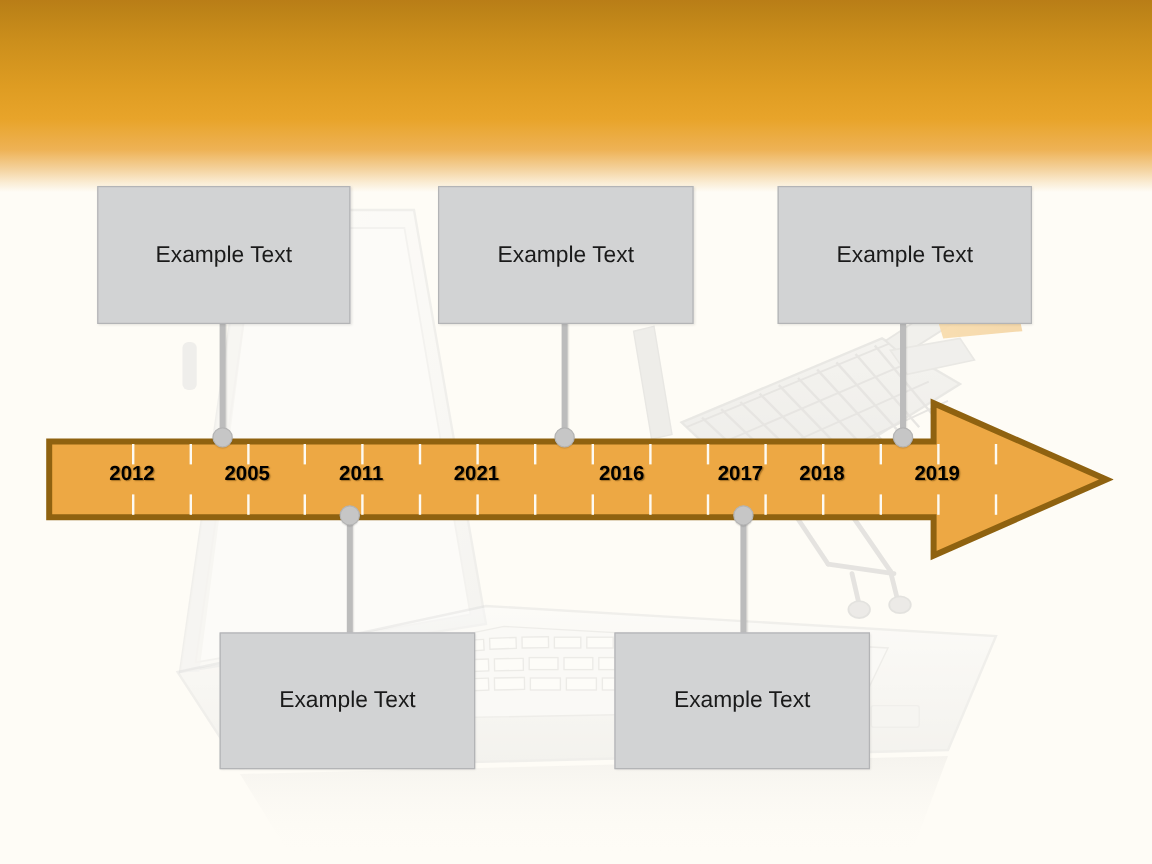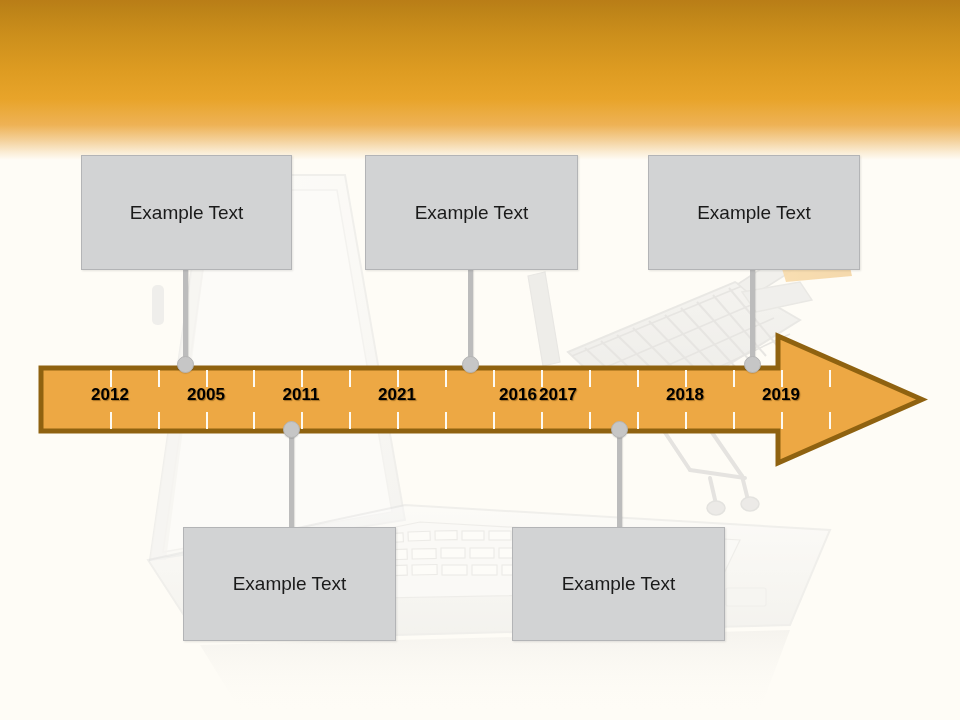--- a/index.html
+++ b/index.html
@@ -325,21 +325,21 @@
     <div class="tick bot" style="left:781px"></div>
     <div class="tick bot" style="left:829px"></div>
   </div>
 
   <div>
     <div class="year-label" style="left:110px">2012</div>
     <div class="year-label" style="left:206px">2005</div>
     <div class="year-label" style="left:301px">2011</div>
     <div class="year-label" style="left:397px">2021</div>
     <div class="year-label" style="left:518px">2016</div>
-    <div class="year-label" style="left:558px">2017</div>
+    <div class="year-label" style="left:617px">2017</div>
     <div class="year-label" style="left:685px">2018</div>
     <div class="year-label" style="left:781px">2019</div>
   </div>
 
   <div class="connector shadowed" style="left:185px; top:270px; height:94px"></div>
   <div class="connector shadowed" style="left:470px; top:270px; height:94px"></div>
   <div class="connector shadowed" style="left:752px; top:270px; height:94px"></div>
 
   <div class="node-dot" style="left:185px; top:364px"></div>
   <div class="node-dot" style="left:470px; top:364px"></div>

